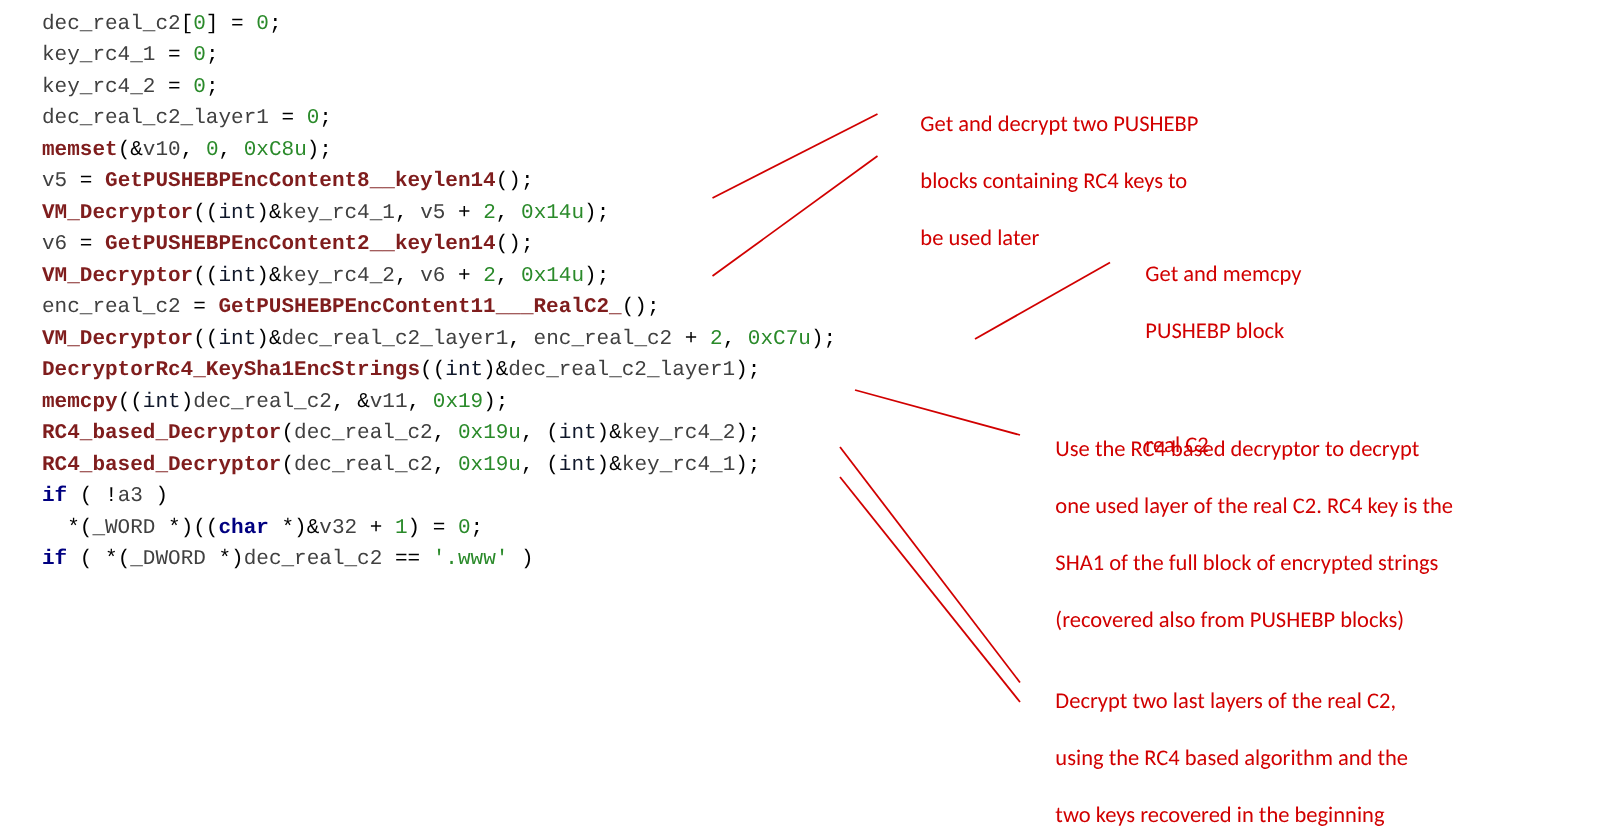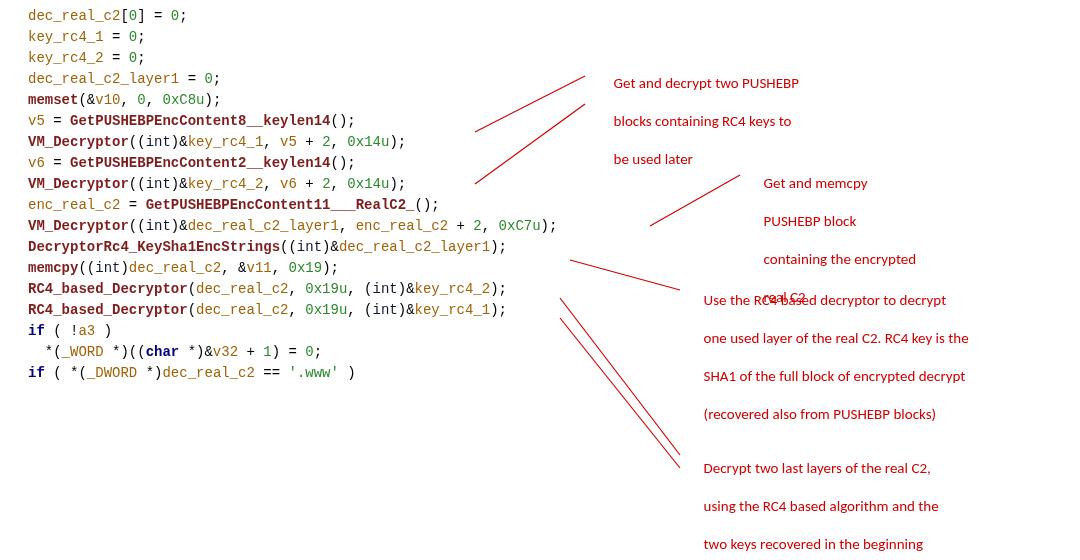--- a/index.html
+++ b/index.html
@@ -15,21 +15,21 @@
   }
   .code-area {
     position: absolute;
     top: 6px;
     left: 28px;
     white-space: pre;
     line-height: 21px;
   }
   .code-line { display: block; }
 
-  .tok-var   { color: #a16207; }       
+  .tok-var   { color: #404040; }       
   .tok-num   { color: #2a8a2a; }       
   .tok-fn    { color: #7f1d1d; font-weight: bold; } 
   .tok-op    { color: #000000; }       
   .tok-str   { color: #2a8a2a; }       
   .tok-kw    { color: #000080; font-weight: bold; }
   .tok-type  { color: #0f172a; }
 
   .annotations { position:absolute; top:0; left:0; width:1080px; height:458px; pointer-events:none; }
   .anno {
     position: absolute;
@@ -62,27 +62,27 @@
 
 <div class="annotations">
   <div class="anno" style="top:55px; left:600px;">
     <span>Get and decrypt two PUSHEBP</span><br>
     <span>blocks containing RC4 keys to</span><br>
     <span>be used later</span>
   </div>
   <div class="anno" style="top:155px; left:750px;">
     <span>Get and memcpy</span><br>
     <span>PUSHEBP block</span><br>
-    <span>containing the encrypted</span><br>
+    <br>
     <span>real C2</span>
   </div>
   <div class="anno" style="top:272px; left:690px;">
     <span>Use the RC4 based decryptor to decrypt</span><br>
     <span>one used layer of the real C2. RC4 key is the</span><br>
-    <span>SHA1 of the full block of encrypted decrypt</span><br>
+    <span>SHA1 of the full block of encrypted strings</span><br>
     <span>(recovered also from PUSHEBP blocks)</span>
   </div>
   <div class="anno" style="top:440px; left:690px;">
     <span>Decrypt two last layers of the real C2,</span><br>
     <span>using the RC4 based algorithm and the</span><br>
     <span>two keys recovered in the beginning</span><br>
     
   </div>
 </div>
 

